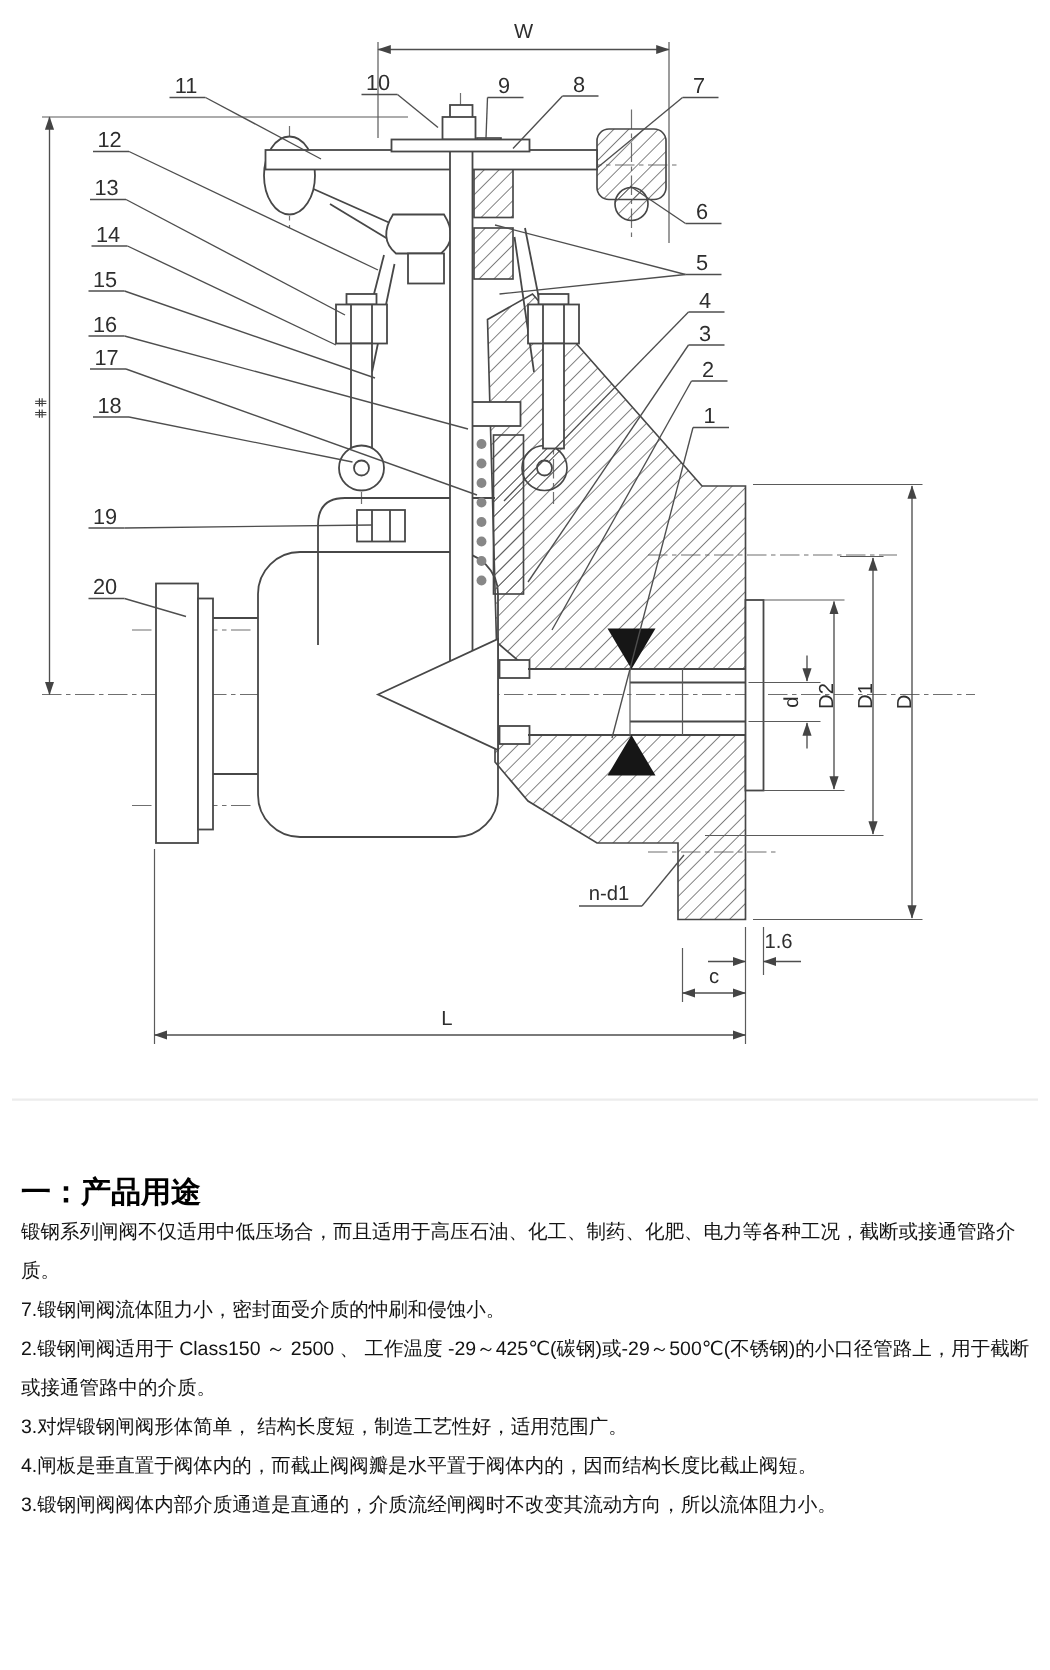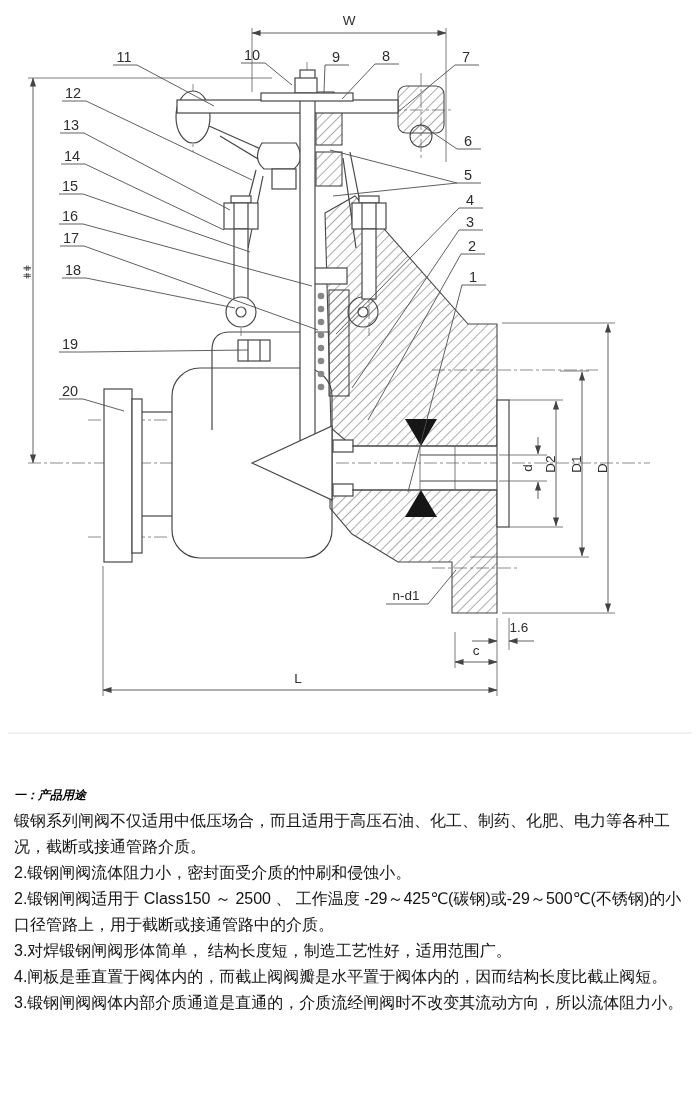--- a/index.html
+++ b/index.html
@@ -15,22 +15,22 @@
   .dim{fill:none;stroke:#4e4e4e;stroke-width:0.9;}
   .lead{stroke:#4e4e4e;stroke-width:0.9;fill:none;}
   .cnum{font:14.5px "Liberation Sans",sans-serif;fill:#2e2e2e;text-anchor:middle;}
   .dtx{font:13.5px "Liberation Sans",sans-serif;fill:#2e2e2e;text-anchor:middle;}
   .marks{font:9px "DejaVu Sans",sans-serif;fill:#3a3a3a;text-anchor:middle;}
   .bead{fill:#878787;stroke:none;}
   .seat{fill:#161616;stroke:none;}
   .sep{stroke:#ececec;stroke-width:1.5;}
   
   .doc{padding:24px 10px 0 14px;}
-  .doc h3{margin:0;font-size:12px;line-height:26px;font-weight:bold;color:#000;font-style:italic;}
-  .doc p{margin:0;font-size:16px;line-height:26px;color:#141414;}
+  .doc h3{margin:0;font-size:20px;line-height:26px;font-weight:bold;color:#000;}
+  .doc p{margin:0;font-size:13px;line-height:26px;color:#141414;}
 </style>
 </head>
 <body>
 
 <div>
 
   <figure class="drawing">
     <svg width="700" height="758" viewBox="0 0 700 758">
       <defs>
         <pattern id="h" width="7" height="7" patternUnits="userSpaceOnUse" patternTransform="rotate(45)">
@@ -242,20 +242,20 @@
           <line x1="83" y1="399" x2="124" y2="411" class="lead"></line>
         </g>
 
       <line class="sep" x1="8" y1="733" x2="692" y2="733"></line>
     </svg>
   </figure>
 
   <section class="doc">
     <h3>一：产品用途</h3>
     <p>锻钢系列闸阀不仅适用中低压场合，而且适用于高压石油、化工、制药、化肥、电力等各种工况，截断或接通管路介质。</p>
-    <p>2.锻钢闸阀流体阻力小，密封面受介质的忡刷和侵蚀小。</p>
+    <p>7.锻钢闸阀流体阻力小，密封面受介质的忡刷和侵蚀小。</p>
     <p>2.锻钢闸阀适用于 Class150 ～ 2500 、 工作温度 -29～425℃(碳钢)或-29～500℃(不锈钢)的小口径管路上，用于截断或接通管路中的介质。</p>
     <p>3.对焊锻钢闸阀形体简单， 结构长度短，制造工艺性好，适用范围广。</p>
     <p>4.闸板是垂直置于阀体内的，而截止阀阀瓣是水平置于阀体内的，因而结构长度比截止阀短。</p>
     <p>3.锻钢闸阀阀体内部介质通道是直通的，介质流经闸阀时不改变其流动方向，所以流体阻力小。</p>
   </section>
 
 </div>
 
 </body></html>

